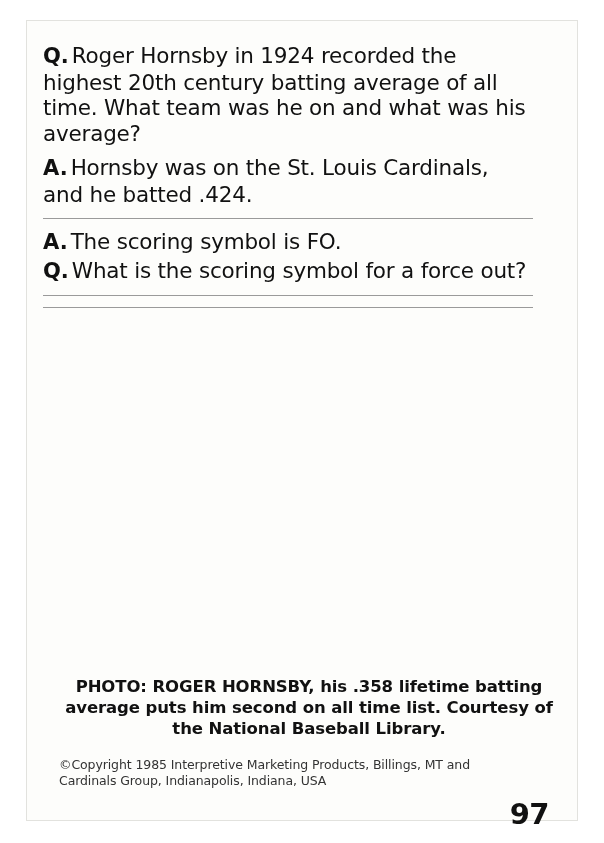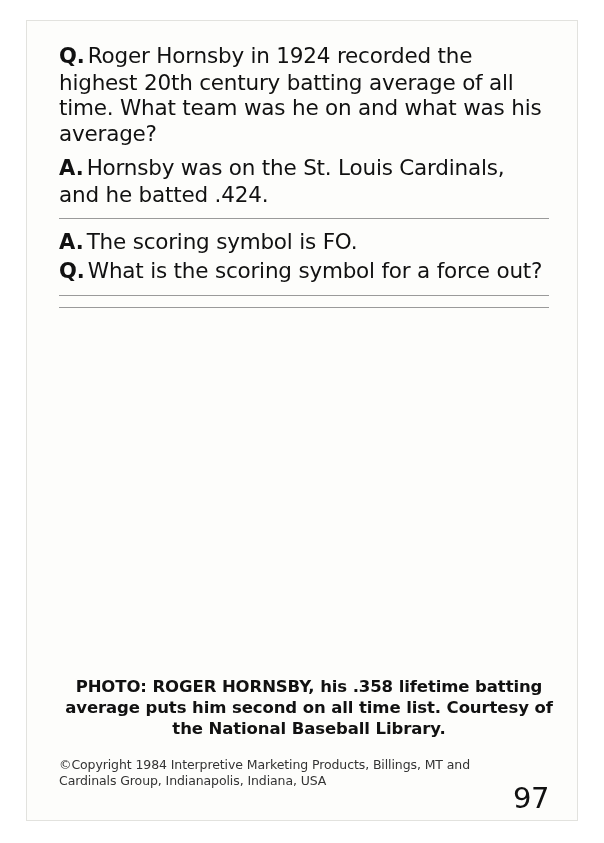--- a/index.html
+++ b/index.html
@@ -25,21 +25,21 @@
     left: 26px;
     top: 20px;
     right: 26px;
     bottom: 22px;
     background: #fdfdfb;
     border: 1px solid #e2e2de;
     box-sizing: border-box;
   }
   .content {
     position: absolute;
-    left: 32px;
+    left: 16px;
     top: 22px;
     width: 490px;
   }
   .qa-block {
     margin-bottom: 6px;
   }
   .qa-line {
     font-family: "DejaVu Sans", sans-serif;
     font-size: 21.5px;
     line-height: 25.5px;
@@ -82,23 +82,23 @@
     width: 420px;
     font-family: "DejaVu Sans", sans-serif;
     font-size: 12.5px;
     line-height: 15.5px;
     color: #333333;
     letter-spacing: -0.1px;
   }
   .card-number {
     position: absolute;
     right: 28px;
-    top: 760px;
+    top: 776px;
     font-family: "DejaVu Sans", sans-serif;
-    font-weight: normal;
+    font-weight: bold;
     font-size: 29px;
     color: #111111;
     letter-spacing: -0.5px;
   }
 </style>
 </head>
 <body>
 
 <div class="card">
   <div class="card-inner">
@@ -121,20 +121,20 @@
 
       <div class="qa-block">
       </div>
 
       <hr class="rule">
     </div>
 
     <div class="photo-credit">PHOTO: ROGER HORNSBY, his .358 lifetime batting average puts him second on all time list. Courtesy of the National Baseball Library.</div>
 
     <div class="copyright">
-      <div>©Copyright 1984 Interpretive Marketing Products, Billings, MT and</div>
+      <div>©Copyright 1985 Interpretive Marketing Products, Billings, MT and</div>
       <div>Cardinals Group, Indianapolis, Indiana, USA</div>
     </div>
 
     <div class="card-number">97</div>
 
   </div>
 </div>
 
 </body></html>

